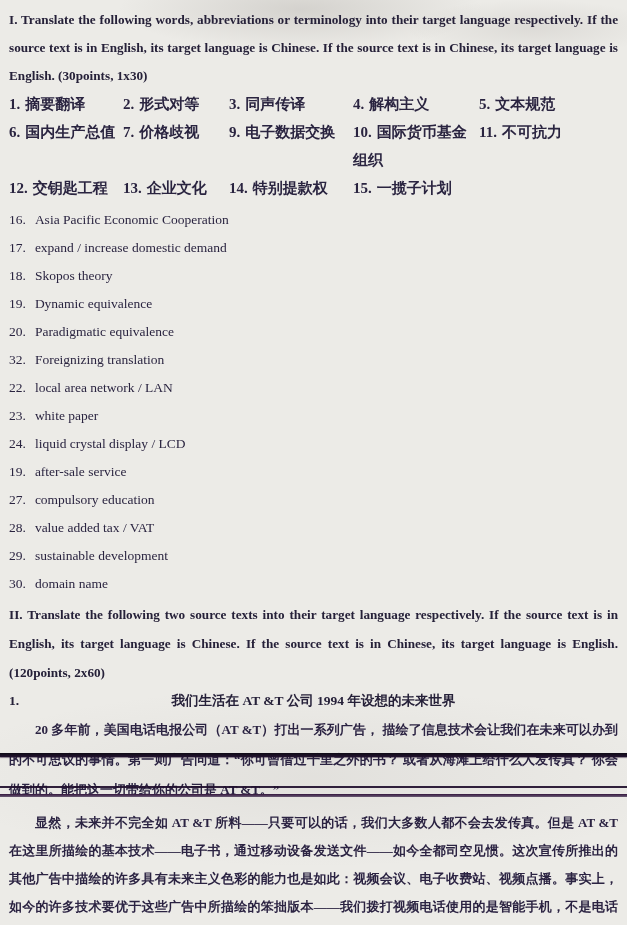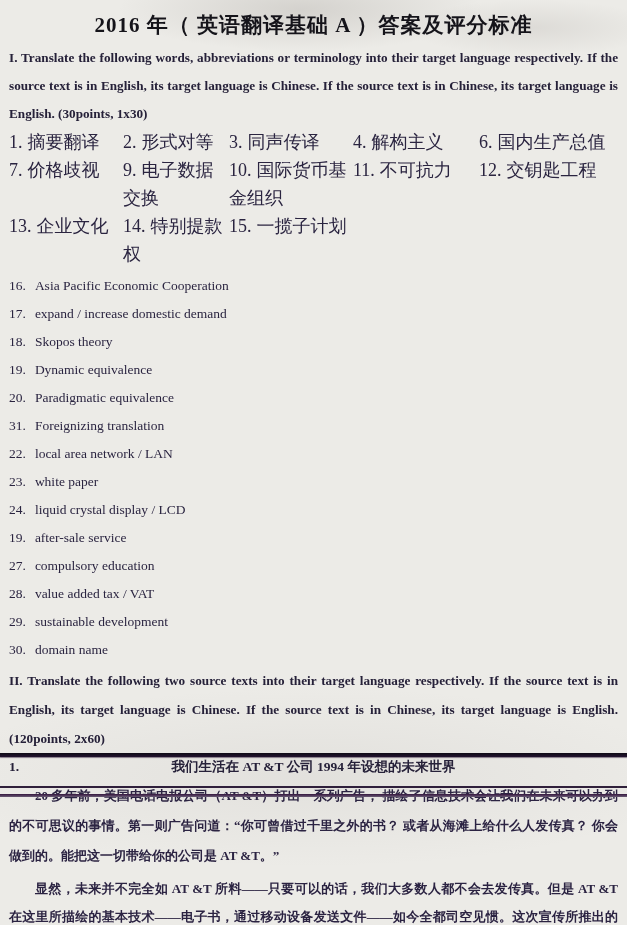--- a/index.html
+++ b/index.html
@@ -26,22 +26,22 @@
     margin:6px 9px 0;
     font-size:13.2px; line-height:28px;
     font-weight:bold; text-align:justify;
     color:#262139;
   }
   .inst2 { margin-top:2px; line-height:29px; }
   .grid {
     margin:0 9px;
     display:grid;
     grid-template-columns:114px 106px 124px 126px 1fr;
-    font-size:18px; line-height:28px;
-    font-weight:normal;
+    font-size:15px; line-height:28px;
+    font-weight:bold;
   }
   .cell .n { margin-right:5px; }
   .list { margin:4px 9px 0; font-size:13.5px; }
   .litem { line-height:28px; }
   .litem .n { margin-right:9px; }
   .phead {
     position:relative;
     margin:0 9px;
     font-size:13.5px; line-height:28px;
     font-weight:bold; text-align:center;
@@ -60,47 +60,47 @@
   .crease { position:absolute; left:0; right:0; pointer-events:none; }
   .crease-band  { top:753px; height:4px; background:linear-gradient(#0f0b16,#231330); box-shadow:0 1px 1px rgba(40,20,50,0.5); }
   .crease-a { top:786px; height:2px; background:rgba(32,14,44,0.92); }
   .crease-b { top:794px; height:2.5px; background:linear-gradient(#34163e,#6a5b74); }
 </style>
 </head>
 <body>
 
 <div class="page">
 
-  <h1 class="title">2016 年（ 英语翻译基础  A ）答案及评分标准</h1>
 
   <p class="inst">I. Translate the following words, abbreviations or terminology into their target language respectively. If the source text is in English, its target language is Chinese. If the source text is in Chinese, its target language is English.   (30points, 1x30)</p>
 
   <div class="grid">
     <div class="cell"><span class="n">1.</span><span class="t">摘要翻译</span></div>
     <div class="cell"><span class="n">2.</span><span class="t">形式对等</span></div>
     <div class="cell"><span class="n">3.</span><span class="t">同声传译</span></div>
     <div class="cell"><span class="n">4.</span><span class="t">解构主义</span></div>
+    <div class="cell"><span class="n">5.</span><span class="t">文本规范</span></div>
     <div class="cell"><span class="n">6.</span><span class="t">国内生产总值</span></div>
     <div class="cell"><span class="n">7.</span><span class="t">价格歧视</span></div>
     <div class="cell"><span class="n">9.</span><span class="t">电子数据交换</span></div>
     <div class="cell"><span class="n">10.</span><span class="t">国际货币基金组织</span></div>
     <div class="cell"><span class="n">11.</span><span class="t">不可抗力</span></div>
     <div class="cell"><span class="n">12.</span><span class="t">交钥匙工程</span></div>
     <div class="cell"><span class="n">13.</span><span class="t">企业文化</span></div>
     <div class="cell"><span class="n">14.</span><span class="t">特别提款权</span></div>
     <div class="cell"><span class="n">15.</span><span class="t">一揽子计划</span></div>
   </div>
 
   <div class="list">
     <div class="litem"><span class="n">16.</span><span class="t">Asia Pacific Economic Cooperation</span></div>
     <div class="litem"><span class="n">17.</span><span class="t">expand / increase domestic demand</span></div>
     <div class="litem"><span class="n">18.</span><span class="t">Skopos theory</span></div>
     <div class="litem"><span class="n">19.</span><span class="t">Dynamic equivalence</span></div>
     <div class="litem"><span class="n">20.</span><span class="t">Paradigmatic equivalence</span></div>
-    <div class="litem"><span class="n">31.</span><span class="t">Foreignizing translation</span></div>
+    <div class="litem"><span class="n">32.</span><span class="t">Foreignizing translation</span></div>
     <div class="litem"><span class="n">22.</span><span class="t">local area network / LAN</span></div>
     <div class="litem"><span class="n">23.</span><span class="t">white paper</span></div>
     <div class="litem"><span class="n">24.</span><span class="t">liquid crystal display / LCD</span></div>
     <div class="litem"><span class="n">19.</span><span class="t">after-sale service</span></div>
     <div class="litem"><span class="n">27.</span><span class="t">compulsory education</span></div>
     <div class="litem"><span class="n">28.</span><span class="t">value added tax / VAT</span></div>
     <div class="litem"><span class="n">29.</span><span class="t">sustainable development</span></div>
     <div class="litem"><span class="n">30.</span><span class="t">domain name</span></div>
   </div>
 

